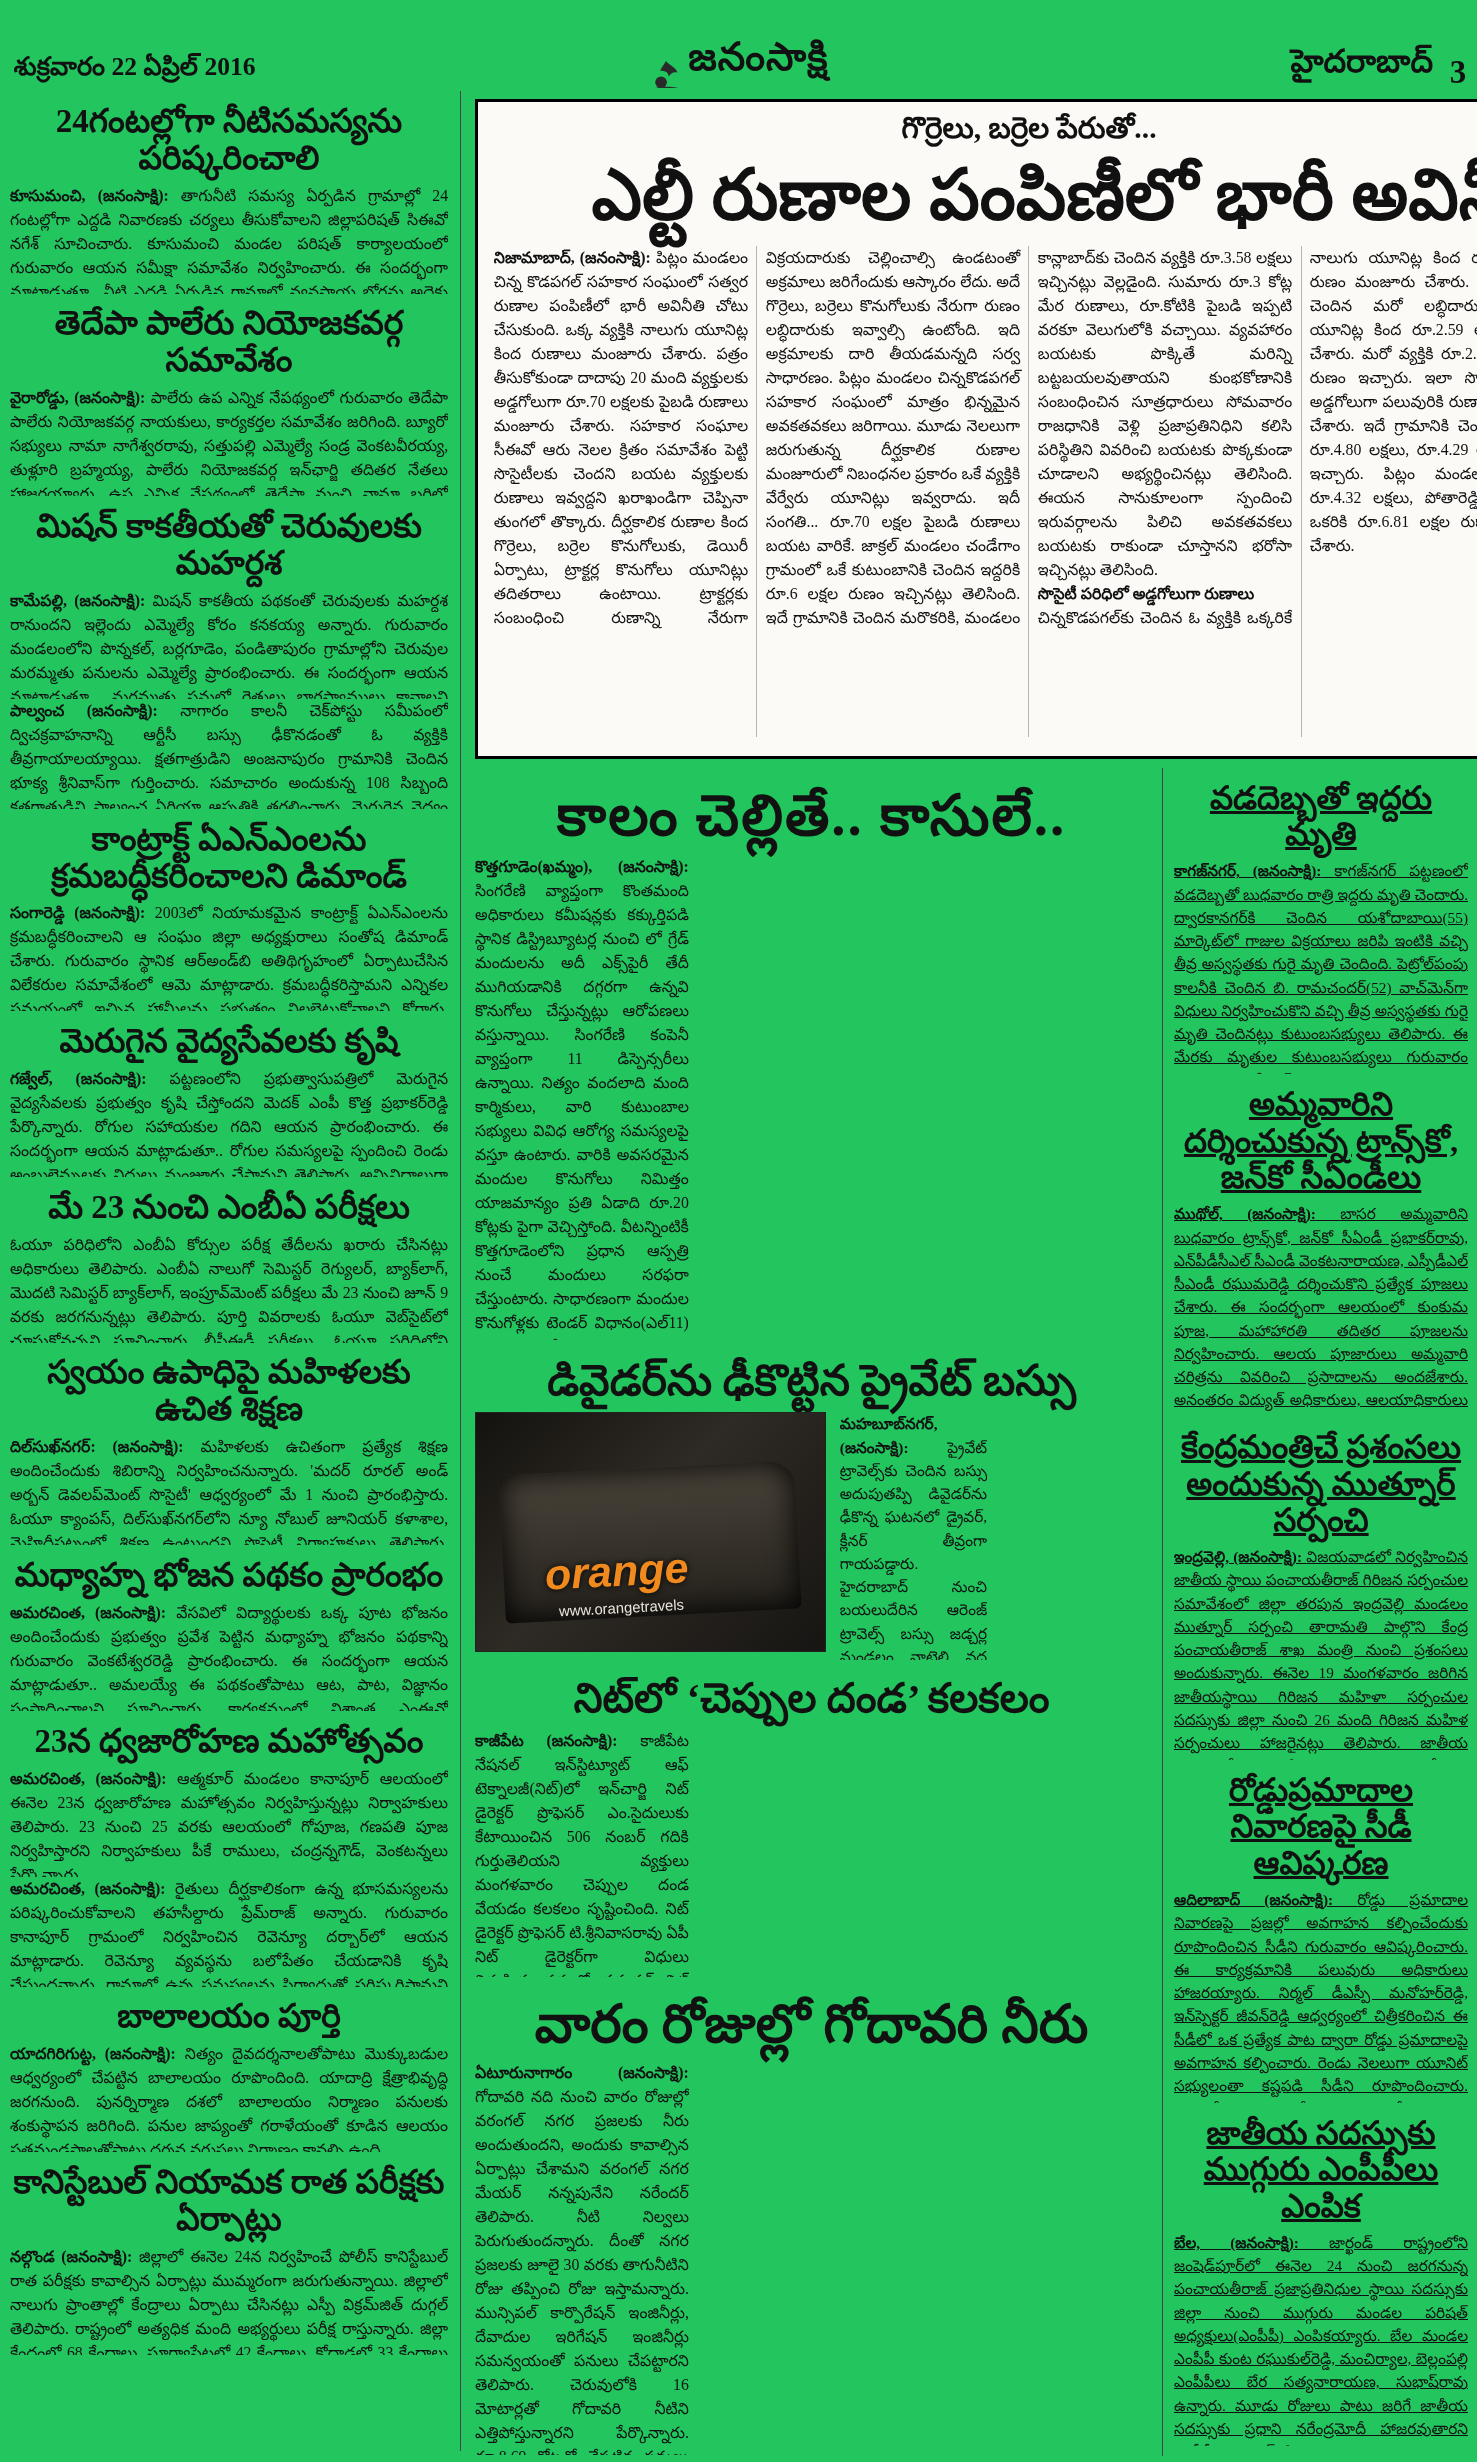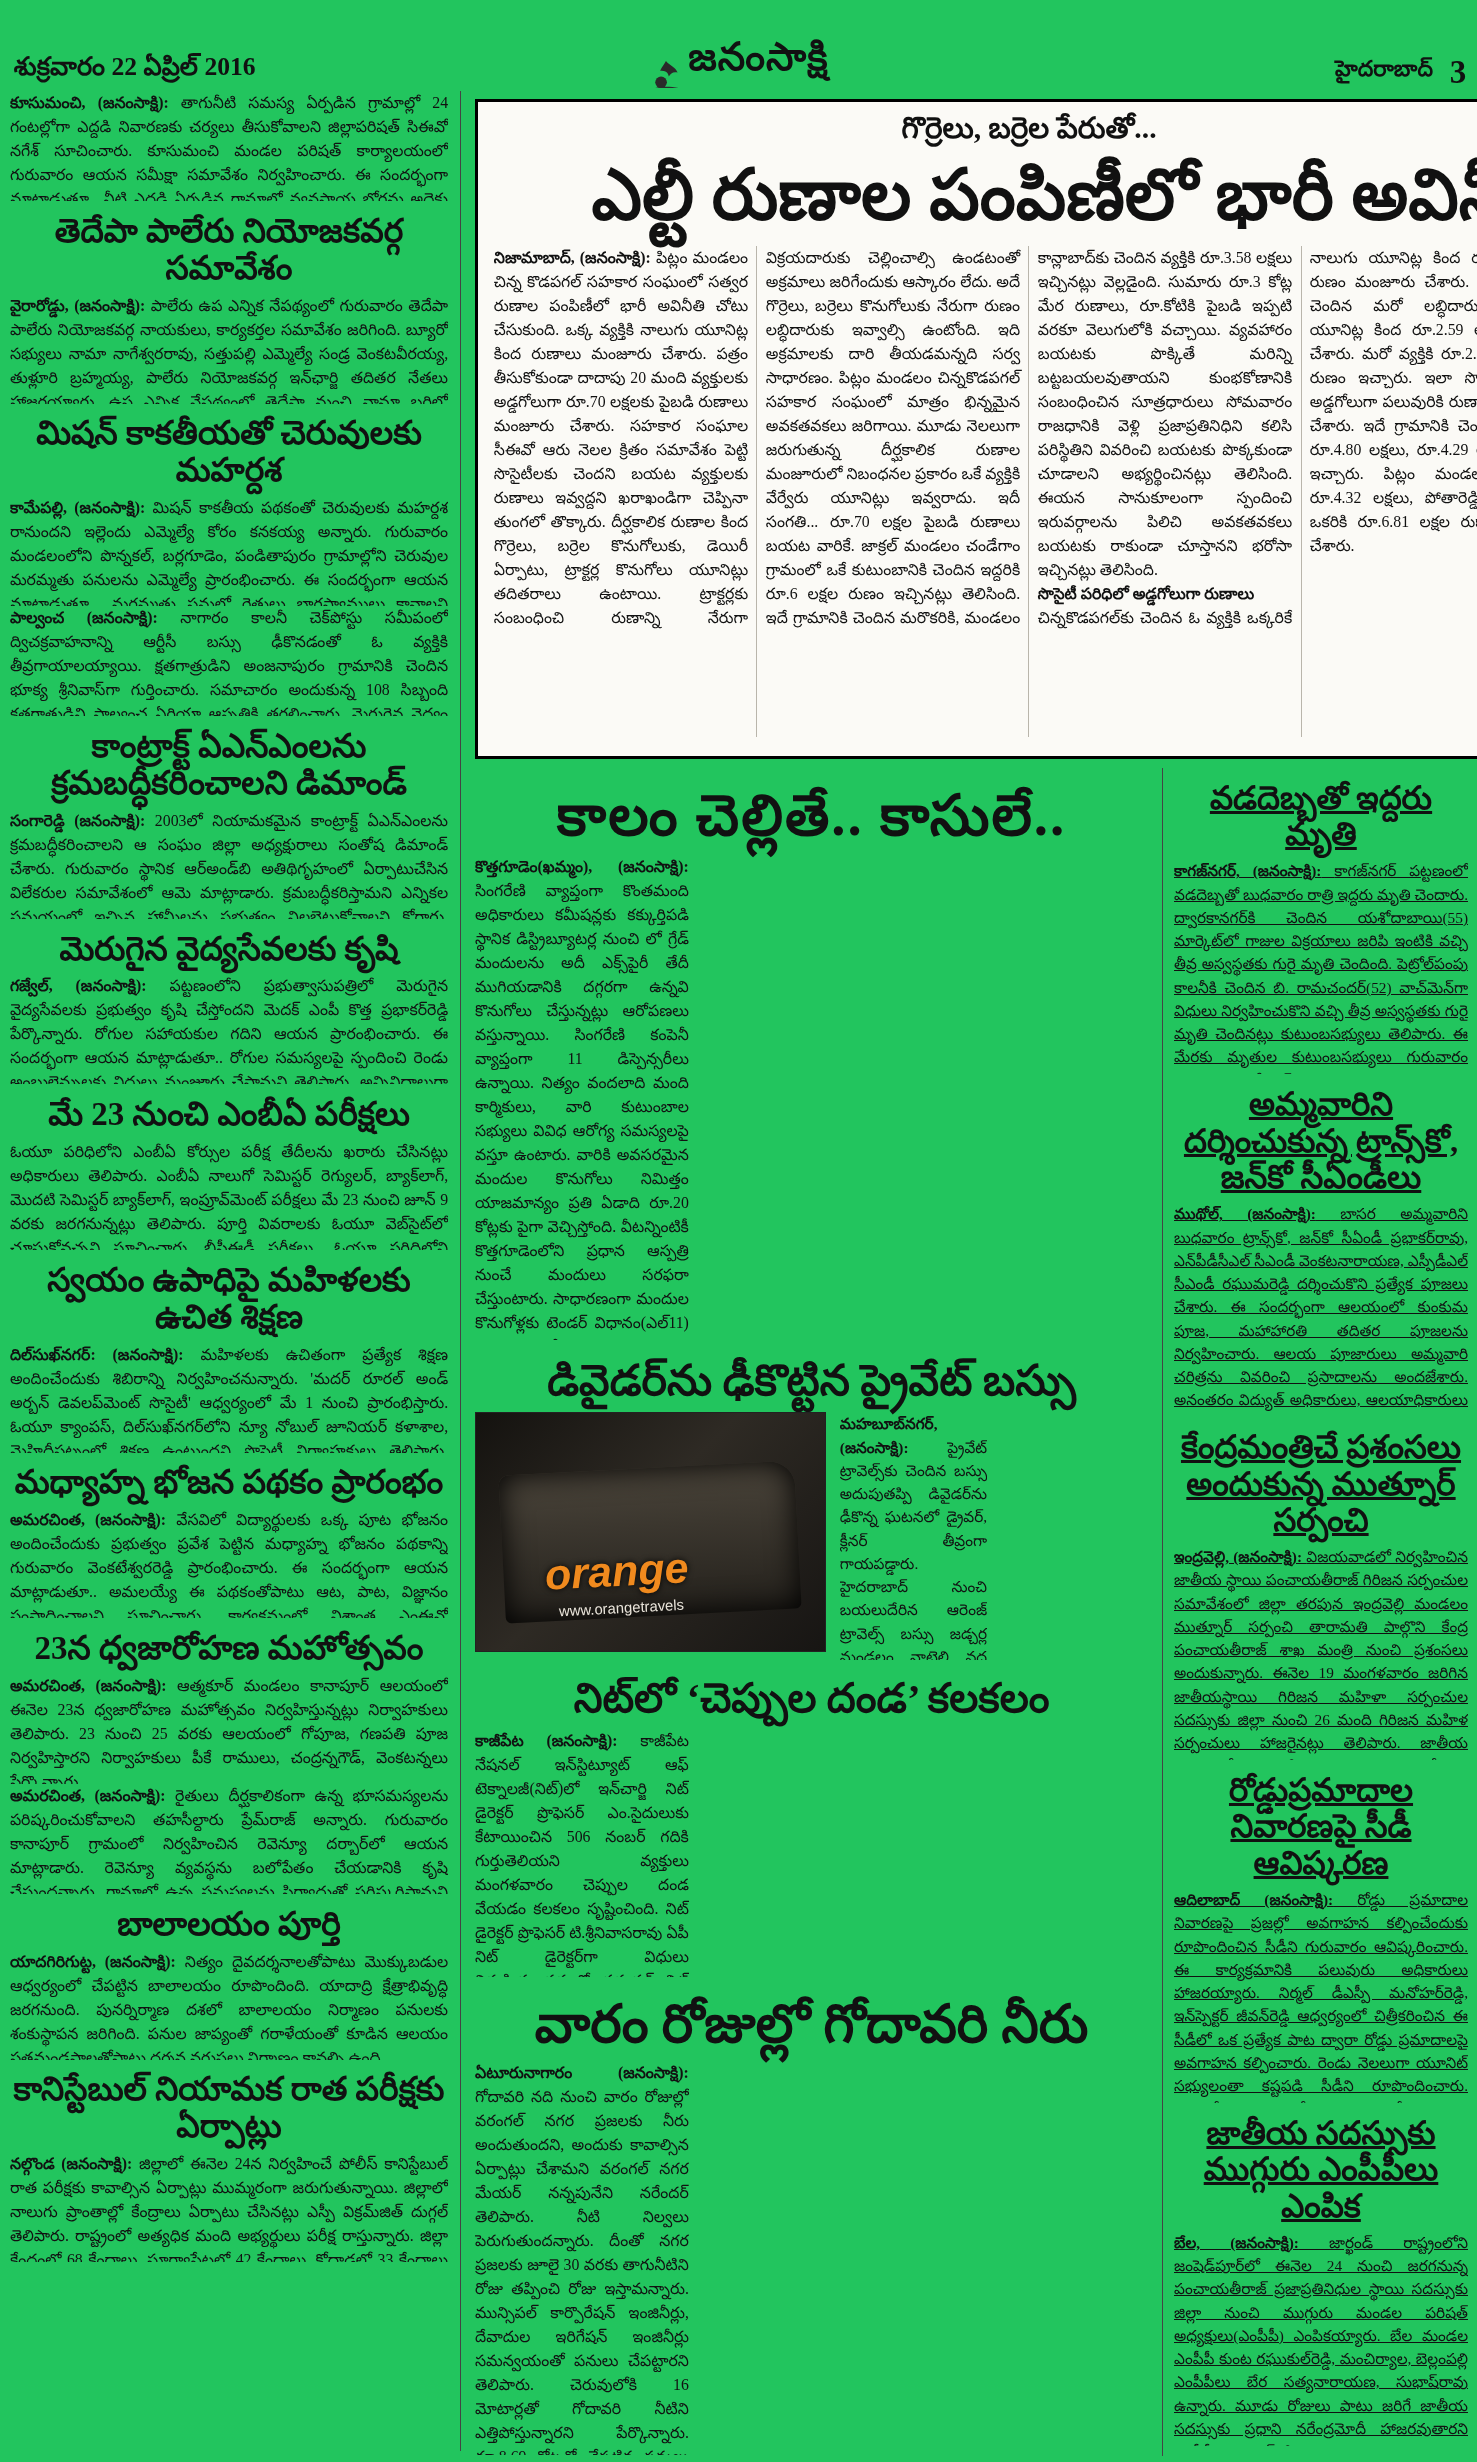--- a/index.html
+++ b/index.html
@@ -9,21 +9,21 @@
     background: #22c55e; color:#111;
     font-family: "Liberation Serif", "DejaVu Serif", serif;
     overflow: hidden;
   }
   
   .hdr { position:absolute; left:0; top:27.6px; width:100%; height:63px; }
   .hdr-date { position:absolute; left:13.8px; bottom:3.9px; font-size:25.6px; font-weight:bold; }
   .hdr-mast { position:absolute; left:50%; transform:translateX(-50%); bottom:2px;
               font-size:39px; font-weight:800; letter-spacing:1px; display:flex; align-items:flex-end; gap:5.9px;}
   .mast-ico { width:33px; height:33px; display:inline-block; }
-  .hdr-ed { position:absolute; right:45px; bottom:3.9px; font-size:22px; font-weight:bold; }
+  .hdr-ed { position:absolute; right:45px; bottom:3.9px; font-size:32px; font-weight:bold; }
   .hdr-pg { position:absolute; right:11.8px; bottom:0; font-size:33px; font-weight:bold; }
   
   .hl { font-weight:800; text-align:center; line-height:1.12; margin:11.8px 0 6.9px; }
   p.bd { text-align:justify; font-size:15.8px; line-height:1.52; overflow:hidden; }
   .dl { font-weight:bold; }
   .subhead { font-weight:bold; }
   
   .left-col { position:absolute; left:9.9px; top:91px; width:451px; height:2360px;
               overflow:hidden; border-right:1.5px solid #444; padding-right:11.8px; }
   .left-col .hl { font-size:33px; }
@@ -84,20 +84,21 @@
           </svg>
       </span>
       <span>జనంసాక్షి</span>
     </div>
     <div class="hdr-ed">హైదరాబాద్</div>
     <div class="hdr-pg">3</div>
   </div>
 
   <div class="left-col">
     <div class="article">
+      <h3 class="hl">24గంటల్లోగా నీటిసమస్యను పరిష్కరించాలి</h3>
       <p class="bd"><b class="dl">కూసుమంచి, (జనంసాక్షి):</b> <span>తాగునీటి సమస్య ఏర్పడిన గ్రామాల్లో 24 గంటల్లోగా ఎద్దడి నివారణకు చర్యలు తీసుకోవాలని జిల్లాపరిషత్ సిఈవో నగేశ్ సూచించారు. కూసుమంచి మండల పరిషత్ కార్యాలయంలో గురువారం ఆయన సమీక్షా సమావేశం నిర్వహించారు. ఈ సందర్భంగా మాట్లాడుతూ.. నీటి ఎద్దడి ఏర్పడిన గ్రామాల్లో వ్యవసాయ బోర్లను అద్దెకు తీసుకుని సరఫరా చేయాలని.. అవసరమైతే ట్యాంకర్లను ఏర్పాటుచేయాలని సూచించారు. చేతిపంపుల నిర్వహణ పటిష్ఠంగా ఉండాలని సూచించారు. సమావేశంలో ఆర్‌డబ్ల్యూఎస్ ఎస్‌ఈ విద్యాచందన, డీఈఈ ప్రసాద్, ఈవోఆర్డీ రాంబాబు, గ్రామకార్యదర్శులు పాల్గొన్నారు.</span></p>
     </div>
     <div class="article">
       <h3 class="hl">తెదేపా పాలేరు నియోజకవర్గ సమావేశం</h3>
       <p class="bd"><b class="dl">వైరారోడ్డు, (జనంసాక్షి):</b> <span>పాలేరు ఉప ఎన్నిక నేపథ్యంలో గురువారం తెదేపా పాలేరు నియోజకవర్గ నాయకులు, కార్యకర్తల సమావేశం జరిగింది. బ్యూరో సభ్యులు నామా నాగేశ్వరరావు, సత్తుపల్లి ఎమ్మెల్యే సండ్ర వెంకటవీరయ్య, తుళ్లూరి బ్రహ్మయ్య, పాలేరు నియోజకవర్గ ఇన్‌ఛార్జి తదితర నేతలు హాజరయ్యారు. ఉప ఎన్నిక నేపథ్యంలో తెదేపా నుంచి నామా బరిలో ఉండాలని సమావేశం తీర్మానించింది. అధికార పార్టీని నిలువరించాలంటే వామపక్షాలు కూడా ఆలోచించాలని ఎమ్మెల్యే సండ్ర కోరారు. రెండ్రోజుల్లో హైకమాండ్ నిర్ణయం మేరకు అభ్యర్థి ప్రకటన ఉంటుందని నామా నాగేశ్వరరావు తెలిపారు. నిర్ణయాన్ని పార్టీ పెద్దలకు తెలియజేస్తామని పేర్కొన్నారు.</span></p>
     </div>
     <div class="article">
       <h3 class="hl">మిషన్ కాకతీయతో చెరువులకు మహర్దశ</h3>
       <p class="bd"><b class="dl">కామేపల్లి, (జనంసాక్షి):</b> <span>మిషన్ కాకతీయ పథకంతో చెరువులకు మహర్దశ రానుందని ఇల్లెందు ఎమ్మెల్యే కోరం కనకయ్య అన్నారు. గురువారం మండలంలోని పొన్నకల్, బర్లగూడెం, పండితాపురం గ్రామాల్లోని చెరువుల మరమ్మతు పనులను ఎమ్మెల్యే ప్రారంభించారు. ఈ సందర్భంగా ఆయన మాట్లాడుతూ... మరమ్మతు పనుల్లో రైతులు భాగస్వాములు కావాలని కోరారు.</span></p>
     </div>

